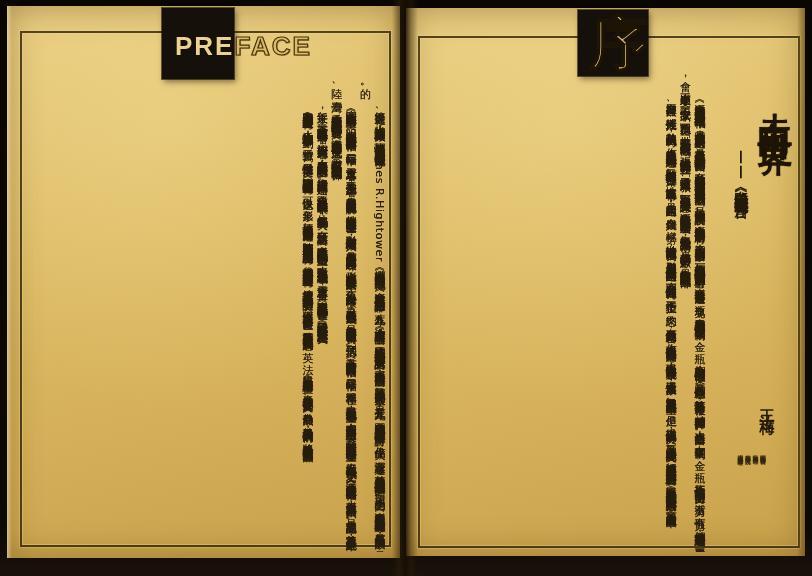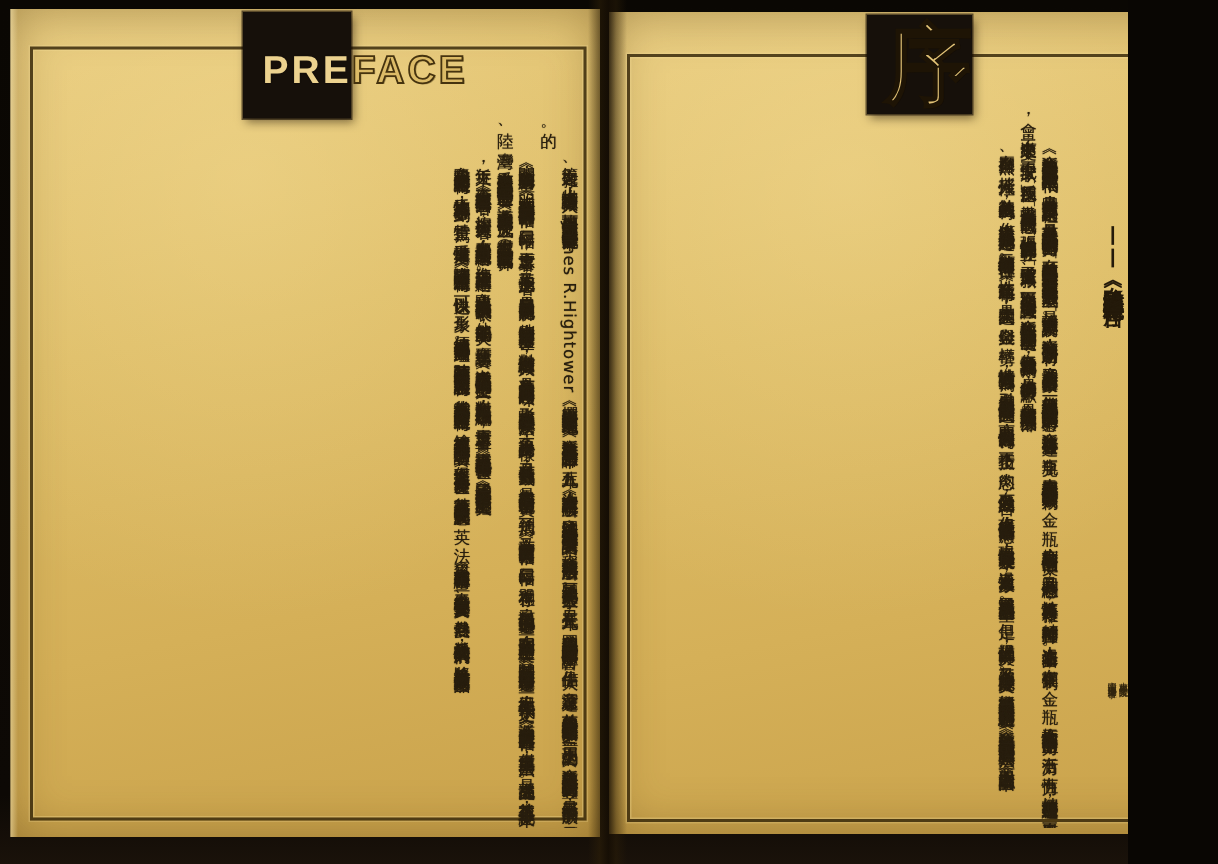--- a/index.html
+++ b/index.html
@@ -1,17 +1,17 @@
 <!DOCTYPE html>
 <html><head>
 <meta charset="utf-8">
 <style>
   html,body{margin:0;padding:0;background:#090603;}
   .scene{
-    position:relative;width:752px;height:576px;overflow:hidden;
+    position:relative;width:812px;height:576px;overflow:hidden;
     background:linear-gradient(180deg,#0a0703 0%,#0d0905 92%,#1a120a 100%);
     font-family:"DejaVu Sans",sans-serif;
   }
   
   .page{
     position:absolute;top:6px;height:552px;
     background:
       radial-gradient(120% 90% at 40% 20%, rgba(255,236,170,.28), rgba(0,0,0,0) 60%),
       linear-gradient(168deg,#e8cb7e 0%, #ddbc66 38%, #d5b058 70%, #c9a24b 100%);
     box-shadow:inset 0 0 34px rgba(90,62,14,.45);

